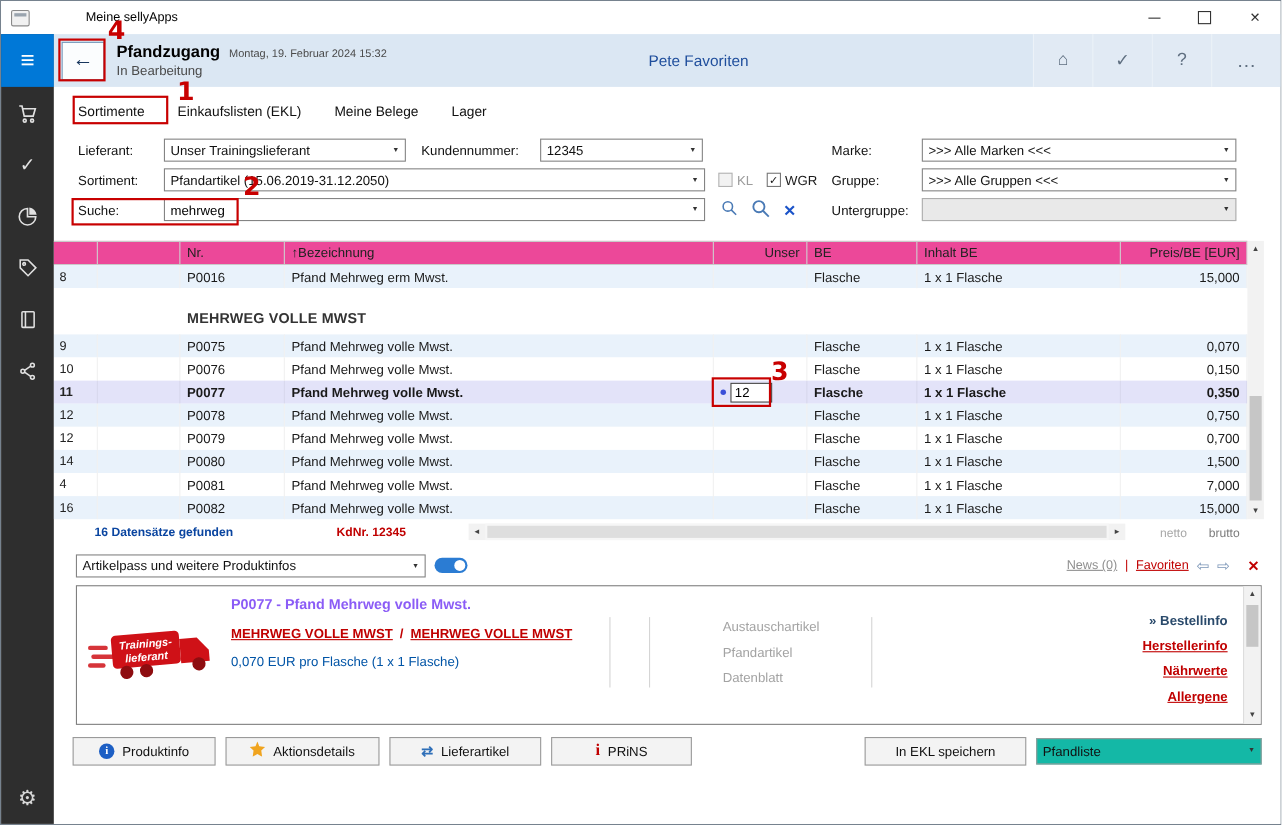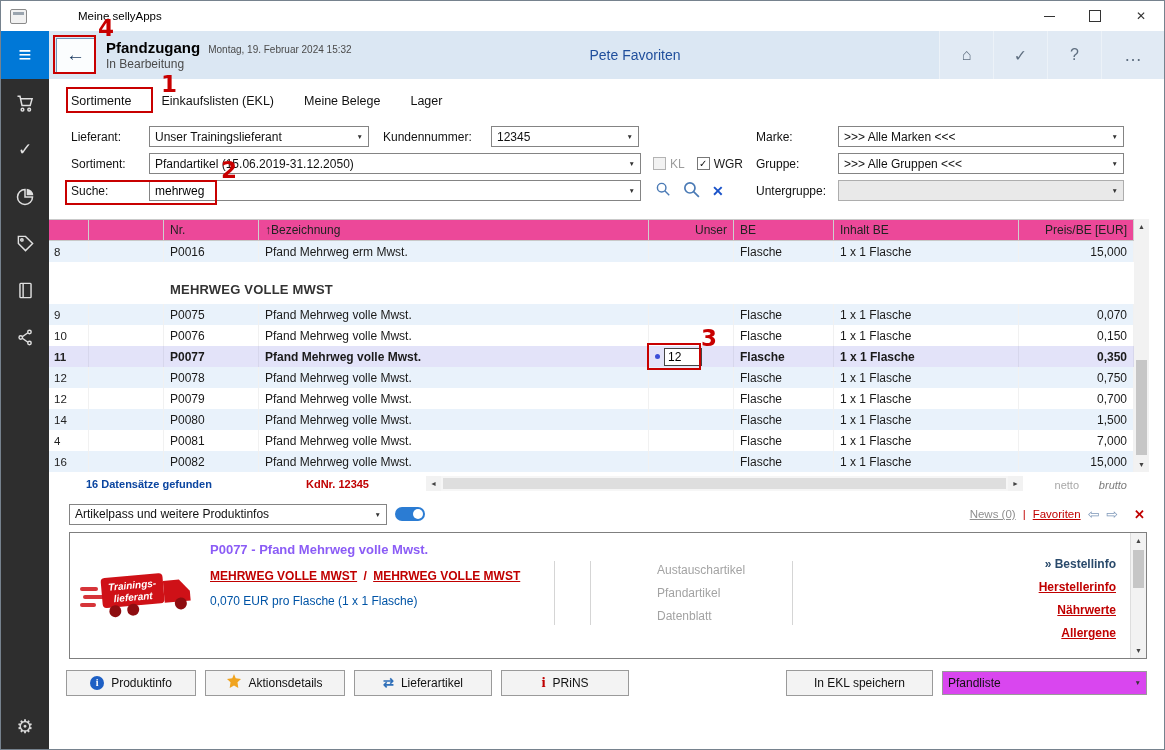--- a/index.html
+++ b/index.html
@@ -99,21 +99,21 @@
 
   
   .statusrow{height:26px;flex:0 0 26px;position:relative;}
   .st-found{position:absolute;left:37px;top:6px;color:#0a45a0;font-weight:bold;font-size:11px;}
   .st-kdnr{position:absolute;left:257px;top:6px;color:#c00000;font-weight:bold;font-size:11px;}
   .hscroll{position:absolute;left:377px;top:4px;width:597px;height:15px;background:#f2f2f2;display:flex;align-items:center;}
   .hs-btn{width:15px;height:15px;font-size:7px;color:#444;display:flex;align-items:center;justify-content:center;}
   .hs-track{flex:1;height:15px;position:relative;background:#f6f6f6;}
   .hs-thumb{position:absolute;top:2px;bottom:2px;left:2px;right:2px;background:#dedede;}
   .st-netto{position:absolute;right:85px;top:7px;color:#a8a8a8;font-size:11px;}
-  .st-brutto{position:absolute;right:37px;top:7px;color:#7b7b7b;font-size:11px;font-style:italic;}
+  .st-brutto{position:absolute;right:37px;top:7px;color:#7b7b7b;font-size:11px;}
 
   
   .inforow{height:32px;flex:0 0 32px;display:flex;align-items:center;padding-left:20px;position:relative;}
   .sel-info{width:318px;}
   .toggle{margin-left:8px;width:30px;height:14px;border-radius:7px;background:#2b7cd3;position:relative;}
   .toggle::after{content:"";position:absolute;right:2px;top:2px;width:10px;height:10px;border-radius:50%;background:#fff;}
   .news-links{position:absolute;right:19px;display:flex;align-items:center;gap:7px;font-size:11.5px;}
   .lnk-news{color:#8f8f8f;text-decoration:underline;}
   .lnk-sep{color:#c00000;}
   .lnk-fav{color:#c00000;text-decoration:underline;}
@@ -143,21 +143,21 @@
   .fbtn{height:26px;box-sizing:border-box;border:1px solid #9a9a9a;background:#f3f3f3;display:flex;align-items:center;justify-content:center;gap:7px;font-size:12px;color:#111;}
   .b-produktinfo{width:130px;}
   .b-aktion{width:140px;}
   .b-liefer{width:138px;}
   .b-prins{width:128px;}
   .b-ekl{width:147px;}
   .ic-info{width:14px;height:14px;border-radius:50%;background:#1d5fc4;color:#fff;font-size:10px;font-weight:bold;display:flex;align-items:center;justify-content:center;font-family:"Liberation Serif",serif;flex:0 0 auto;}
   .ic-swap{color:#2f6fb8;font-size:13px;font-weight:bold;}
   .ic-prins{color:#c00000;font-weight:bold;font-family:"Liberation Serif",serif;font-size:15px;}
   .fspacer{flex:1;}
-  .sel-pfand{width:205px;height:24px;background:#d946ef;border:1px solid #9a9a9a;}
+  .sel-pfand{width:205px;height:24px;background:#14b8a6;border:1px solid #9a9a9a;}
 
   
   .ann{position:absolute;border:2px solid #c80000;pointer-events:none;z-index:40;box-sizing:border-box;}
   .ann-num{position:absolute;color:#c80000;font-weight:bold;font-size:23px;pointer-events:none;z-index:40;font-family:"DejaVu Sans",sans-serif;}
   .ann-box-back{left:52px;top:34px;width:43px;height:39px;}
   .ann-num-4{left:97px;top:14px;}
   .ann-box-tab{left:65px;top:86px;width:87px;height:26px;}
   .ann-num-1{left:160px;top:70px;}
   .ann-box-suche{left:64px;top:179px;width:152px;height:25px;}
   .ann-num-2{left:220px;top:156px;}

